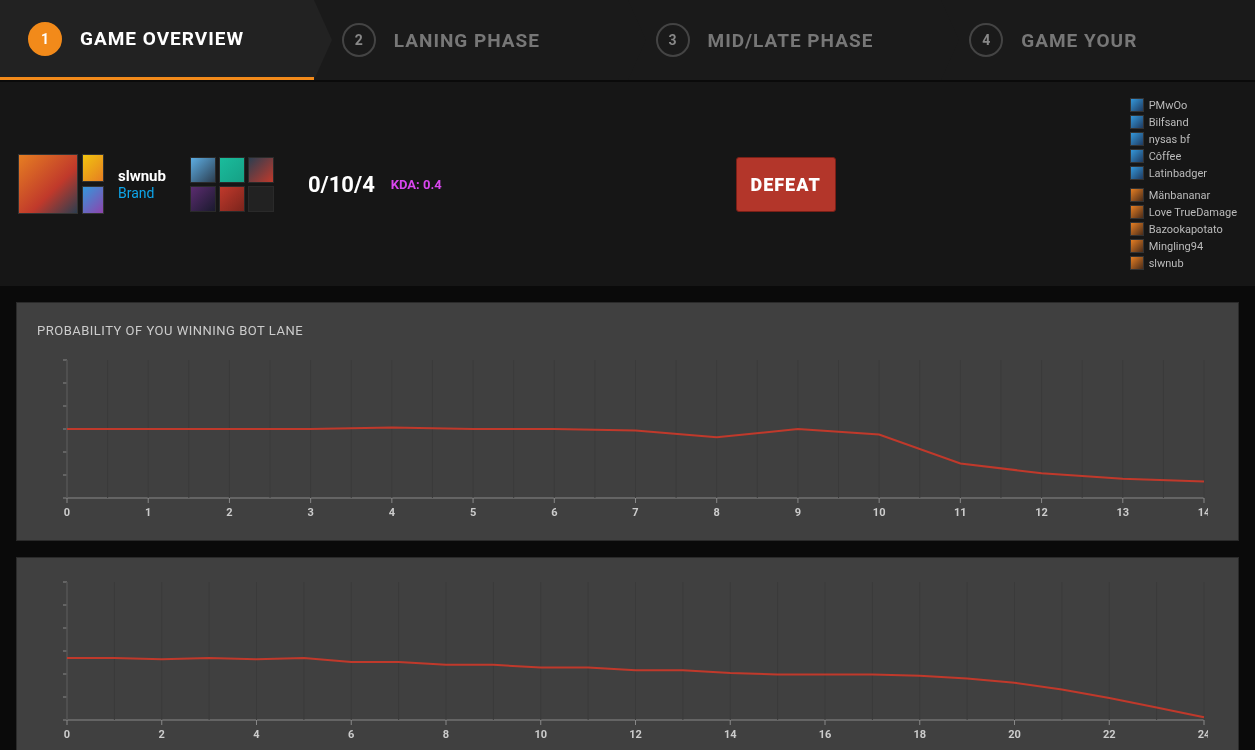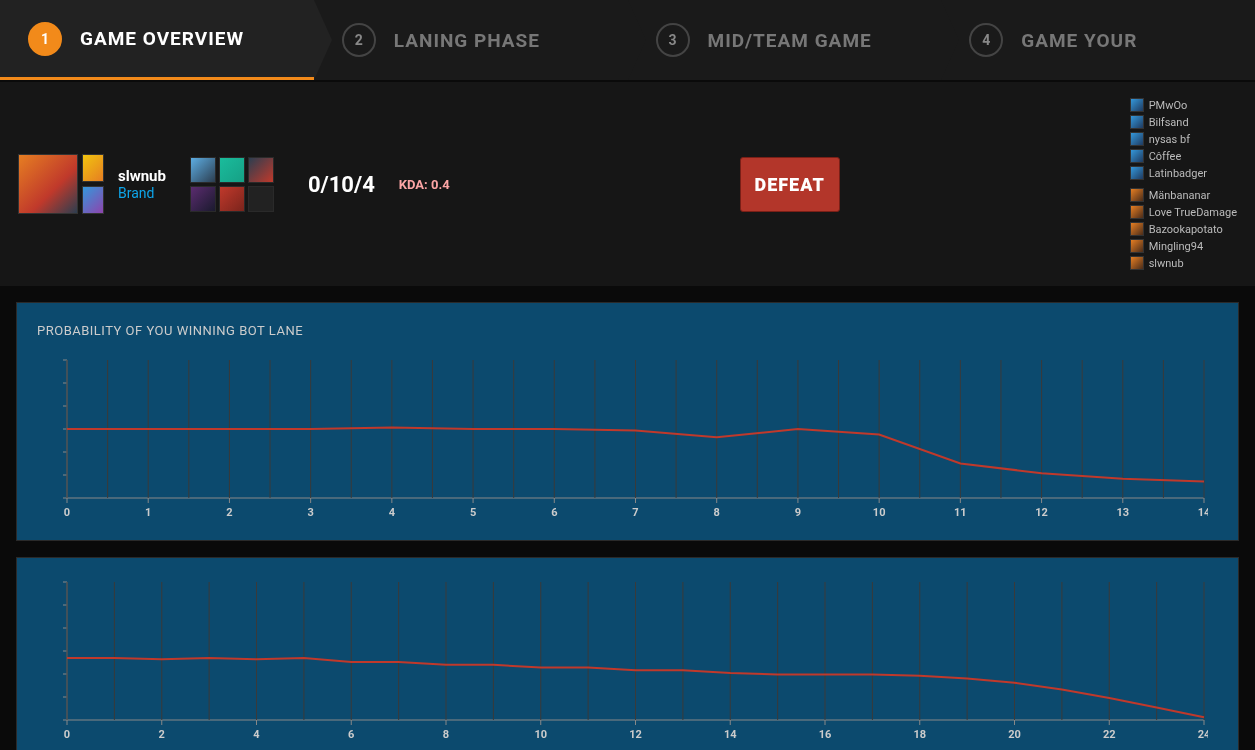--- a/index.html
+++ b/index.html
@@ -123,29 +123,29 @@
   }
   .items .item.i1 { background: linear-gradient(135deg,#5dade2,#2c3e50); }
   .items .item.i2 { background: linear-gradient(135deg,#1abc9c,#16a085); }
   .items .item.i3 { background: linear-gradient(135deg,#2c3e50,#c0392b); }
   .items .item.i4 { background: linear-gradient(135deg,#5b2c6f,#1a1a2e); }
   .items .item.i5 { background: linear-gradient(135deg,#c0392b,#7b241c); }
   .kda-block {
     margin-left: 34px;
     display: flex;
     align-items: center;
-    gap: 24px;
+    gap: 16px;
   }
   .kda-block .kda {
     color: #fff;
     font-weight: bold;
     font-size: 22px;
   }
   .kda-block .ratio {
-    color: #fca5a5;
+    color: #d946ef;
     font-weight: bold;
     font-size: 13px;
   }
   .result-badge {
     margin-left: auto;
     margin-right: auto;
     background: #b3362a;
     border:1px solid #7a1f17;
     color: #fff;
     font-weight: 900;
@@ -180,21 +180,21 @@
   .teams .mini.t1 { background: linear-gradient(135deg,#3498db,#1f3a5f); }
   .teams .mini.t2 { background: linear-gradient(135deg,#e67e22,#4a2c1a); }
   
   .charts {
     padding: 16px;
     display: flex;
     flex-direction: column;
     gap: 16px;
   }
   .chart-panel {
-    background: #0c4a6e;
+    background: #404040;
     border: 1px solid #2a2a2a;
     padding: 20px 20px 14px 20px;
   }
   .chart-title {
     font-size: 13px;
     letter-spacing: 0.5px;
     color: #ccc;
     margin-bottom: 18px;
   }
   .chart-area {
@@ -226,21 +226,21 @@
   <div class="tab active">
     <div class="num">1</div>
     <div class="label">GAME OVERVIEW</div>
   </div>
   <div class="tab">
     <div class="num">2</div>
     <div class="label">LANING PHASE</div>
   </div>
   <div class="tab">
     <div class="num">3</div>
-    <div class="label">MID/TEAM GAME</div>
+    <div class="label">MID/LATE PHASE</div>
   </div>
   <div class="tab">
     <div class="num">4</div>
     <div class="label">GAME YOUR</div>
   </div>
 </div>
 
 <div class="header-panel">
   <div class="champ-box"></div>
   <div class="spell-col">

